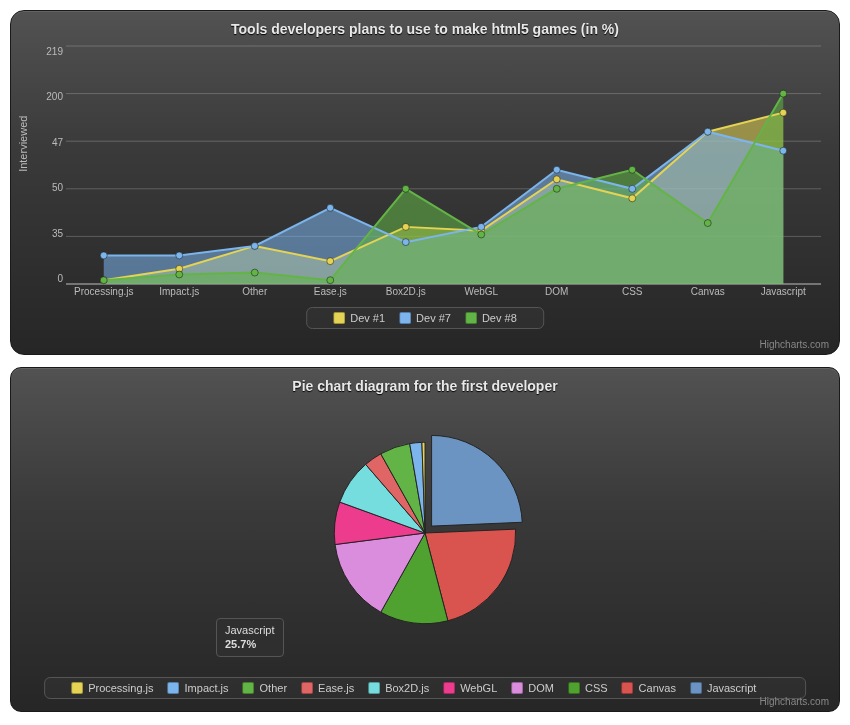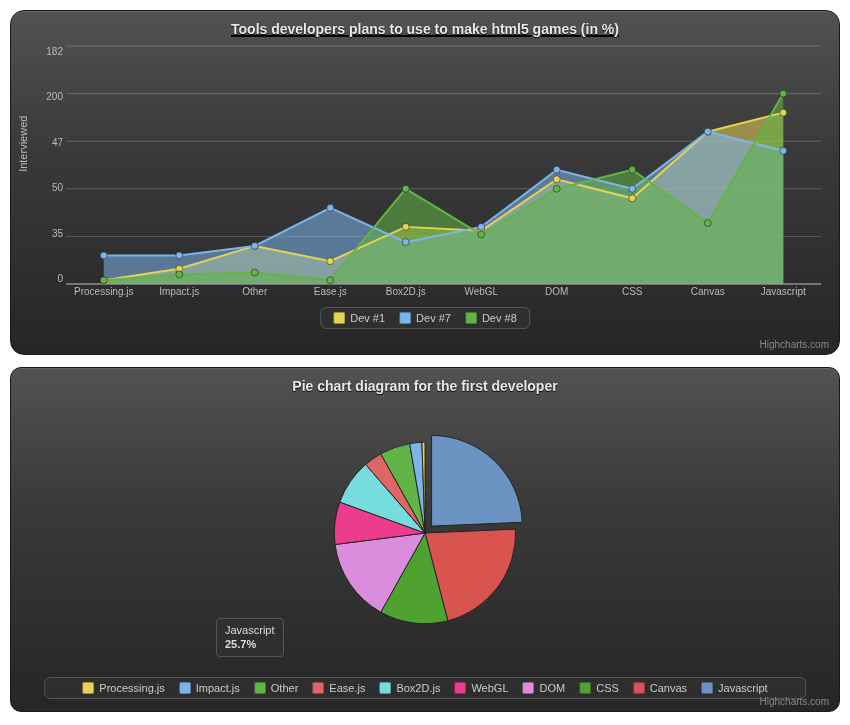--- a/index.html
+++ b/index.html
@@ -12,21 +12,21 @@
     padding: 10px;
   }
   .panel {
     background: linear-gradient(180deg, #525252 0%, #3a3a3a 40%, #262626 100%);
     border-radius: 14px;
     position: relative;
     margin-bottom: 12px;
     border: 1px solid #1a1a1a;
     box-shadow: inset 0 1px 0 rgba(255,255,255,0.1);
   }
-  #area-panel { height: 345px; text-decoration: underline; }
+  #area-panel { height: 345px; }
   #pie-panel  { height: 345px; border-radius: 11px; }
   .chart-title {
     color: #e8e8e8;
     font-weight: bold;
     font-size: 14px;
     text-align: center;
     padding-top: 10px;
     text-shadow: 0 1px 1px #000;
   }
   .ylabel {
@@ -54,26 +54,25 @@
     text-align: right;
   }
   .legend {
     position: absolute;
     bottom: 25px;
     left: 50%;
     transform: translateX(-50%);
     display: flex;
     gap: 14px;
     flex-wrap: wrap;
-    justify-content: center;
     color: #ccc;
     font-size: 11px;
     border: 1px solid #555;
     border-radius: 6px;
-    padding: 4px 12px;
+    padding: 4px 26px;
     background: rgba(255,255,255,0.03);
   }
   #pie-legend.legend { bottom: 12px; width: 92%; }
   .legend-item {
     display: flex;
     align-items: center;
     gap: 5px;
     cursor: pointer;
   }
   .swatch {
@@ -127,21 +126,21 @@
 <div id="area-panel" class="panel">
   <div class="chart-title">Tools developers plans to use to make html5 games (in %)</div>
   <div class="ylabel">Interviewed</div>
 
   <div id="area-yaxis" class="yaxis">
       <span>0</span>
       <span>35</span>
       <span>50</span>
       <span>47</span>
       <span>200</span>
-      <span>182</span>
+      <span>219</span>
     </div>
 
   <div class="plot">
     <svg id="area-svg" viewBox="0 0 760 240" preserveAspectRatio="none" width="100%" height="100%">
         <g class="grid">
           <line x1="0" x2="760" y1="240" y2="240"></line>
           <line x1="0" x2="760" y1="192" y2="192"></line>
           <line x1="0" x2="760" y1="144" y2="144"></line>
           <line x1="0" x2="760" y1="96" y2="96"></line>
           <line x1="0" x2="760" y1="48" y2="48"></line>

